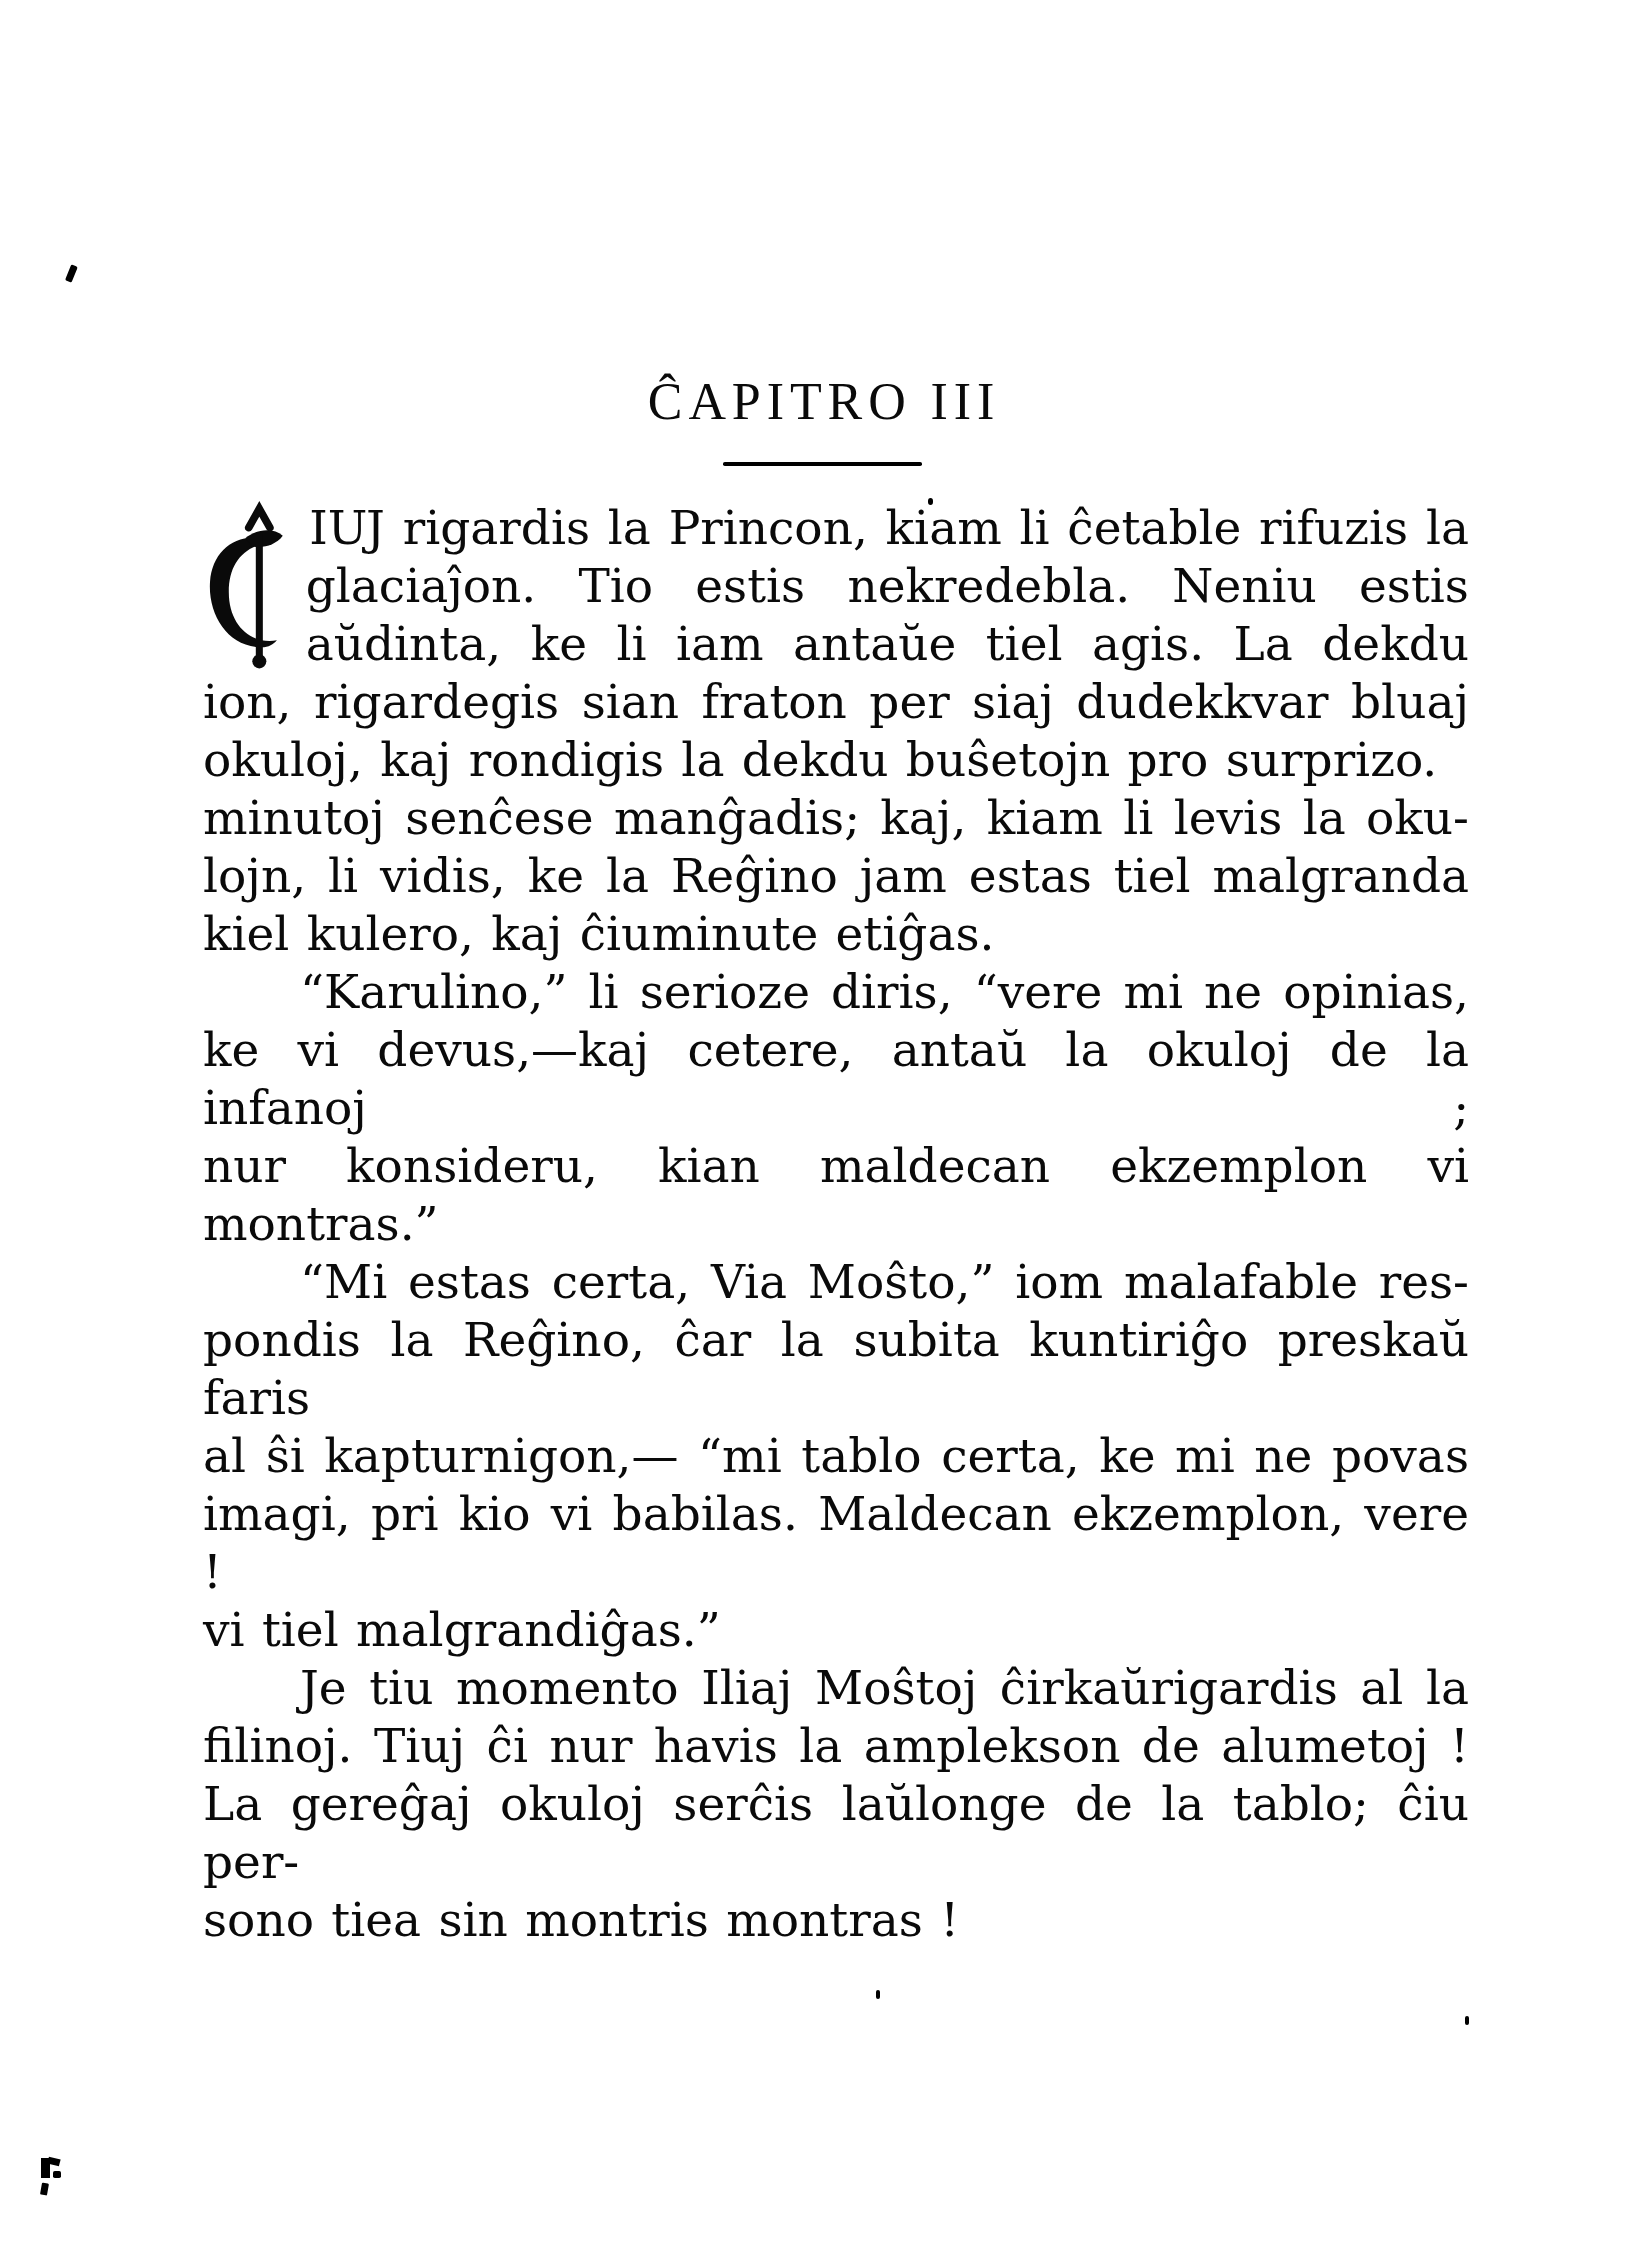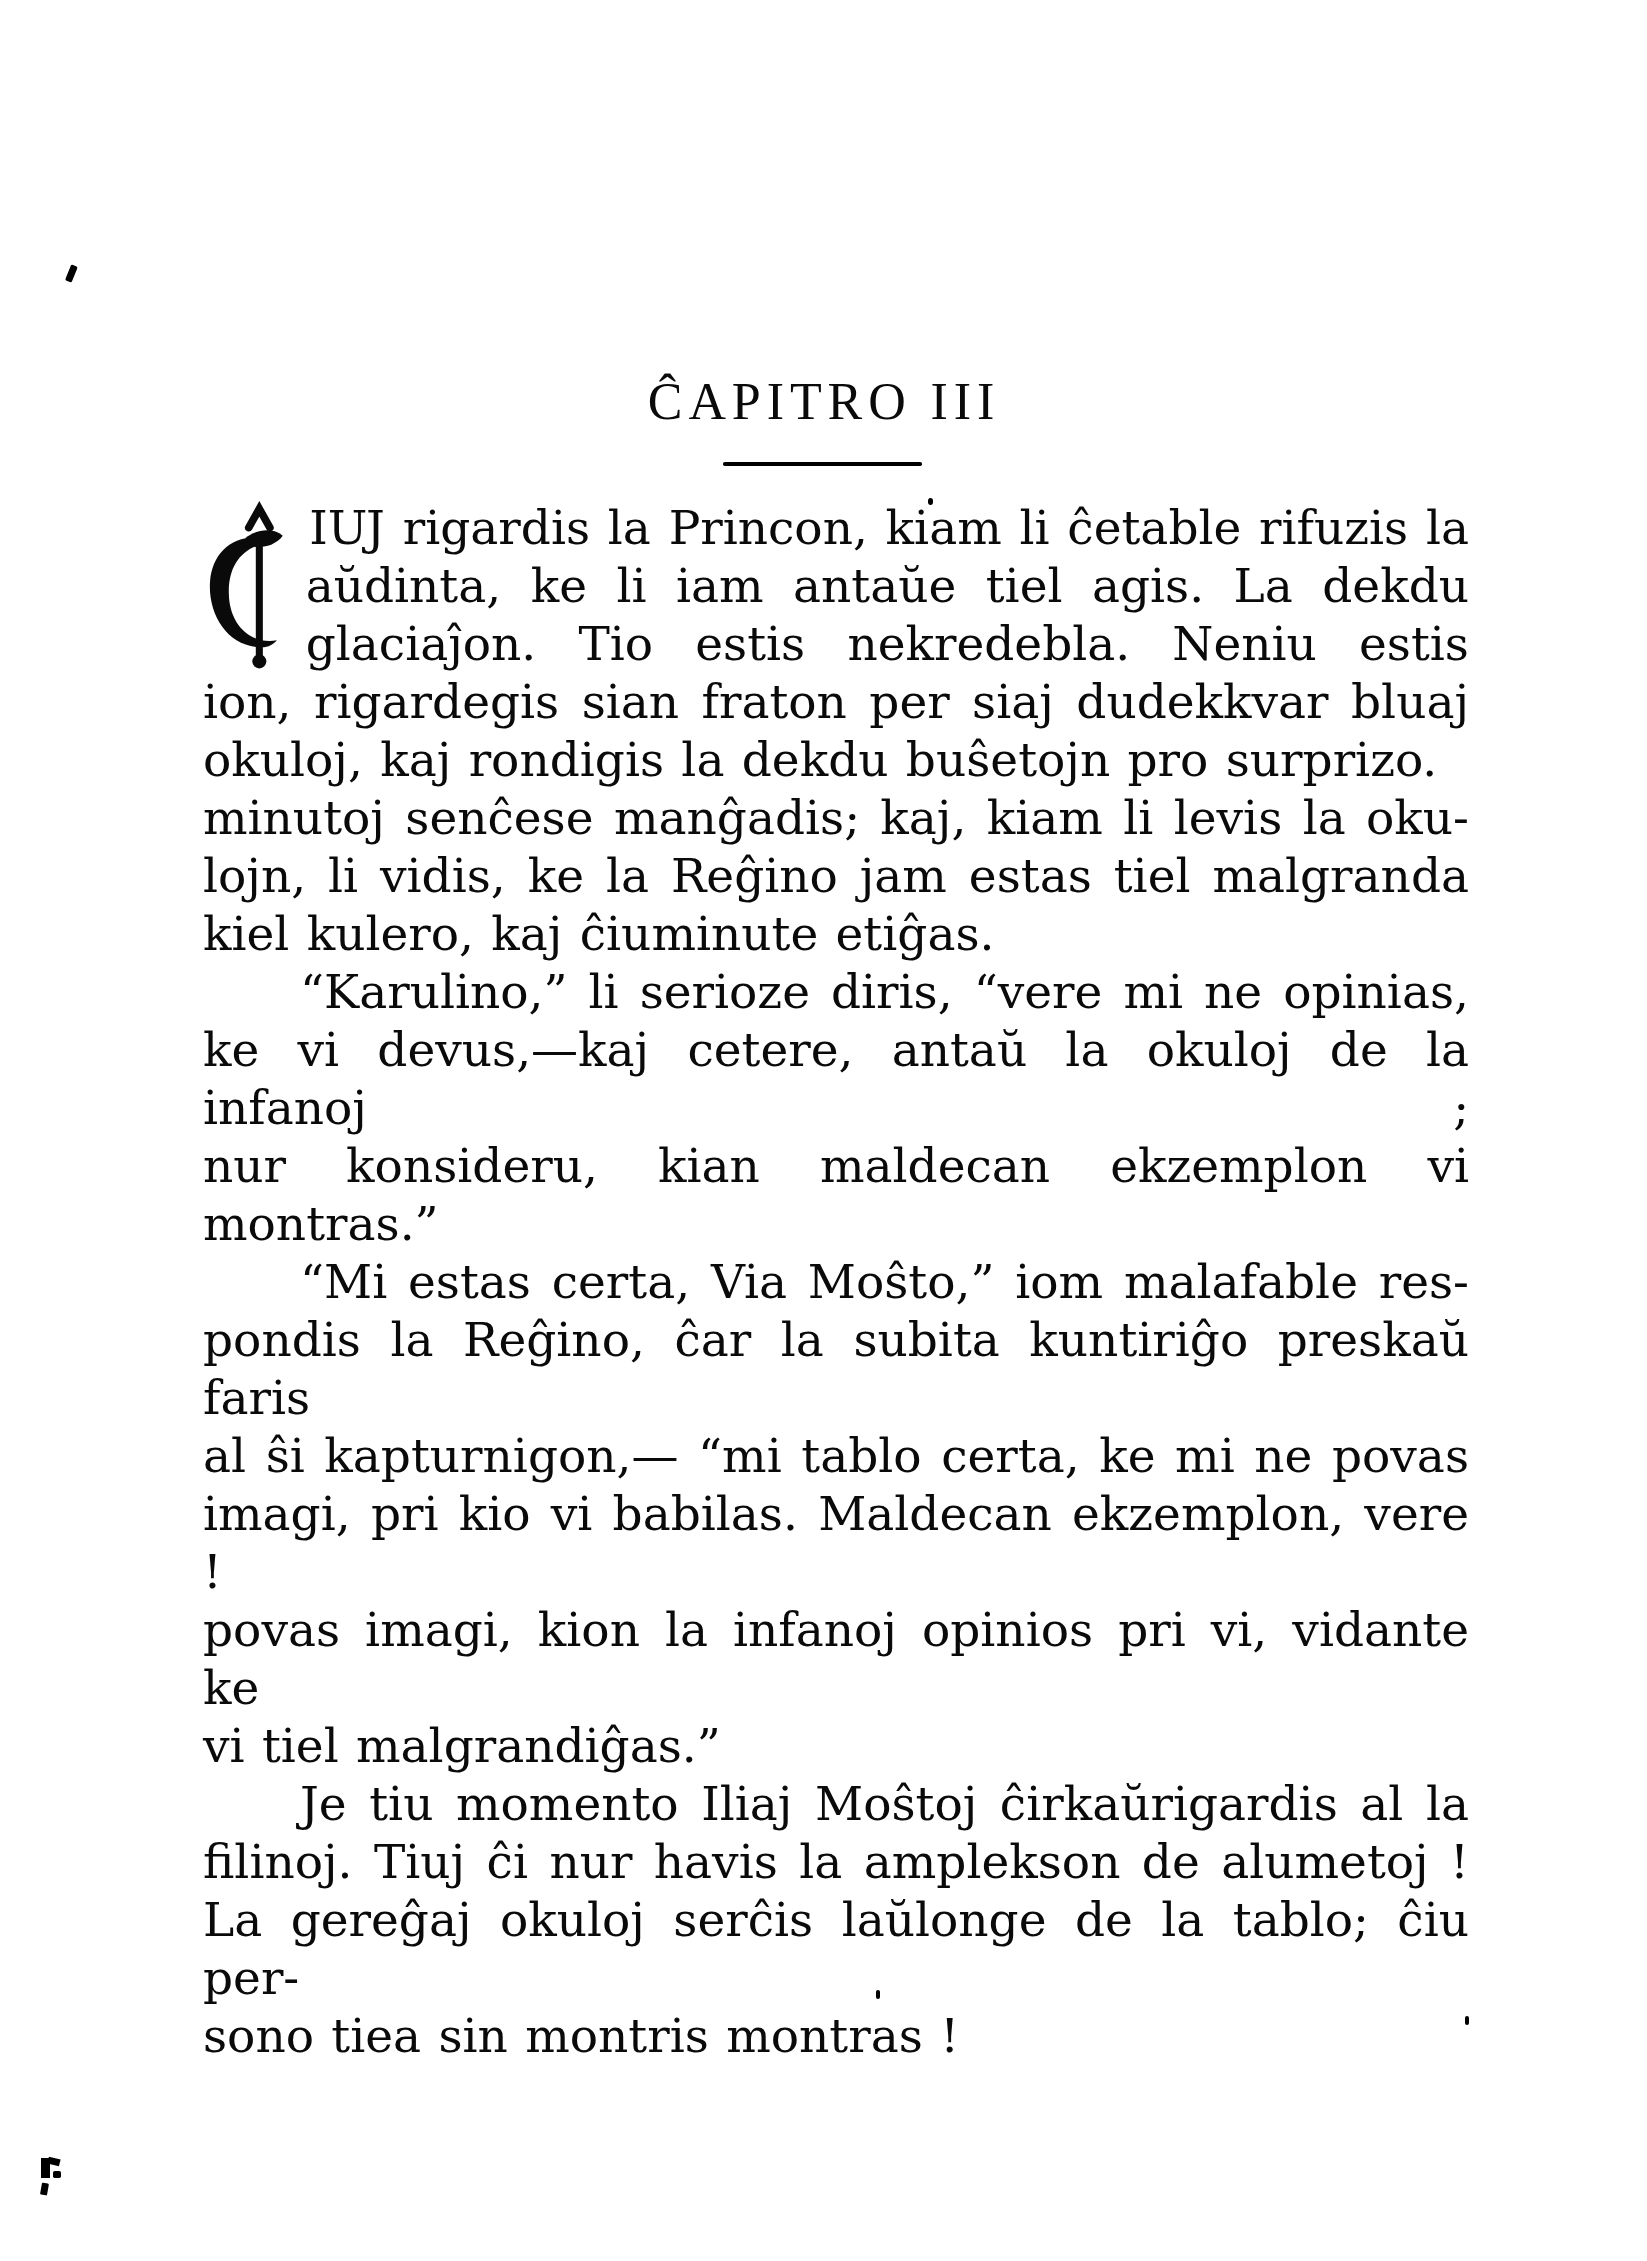--- a/index.html
+++ b/index.html
@@ -94,41 +94,40 @@
                               C 44 106, 72 78, 120 72 Z"></path>
 
       <path fill="#0a0a0a" d="M 72 66 C 92 50, 120 48, 136 62
                               C 124 78, 102 84, 84 80 Z"></path>
 
       <rect x="90" y="56" width="12" height="212" fill="#0a0a0a"></rect>
       <circle cx="96" cy="276" r="12" fill="#0a0a0a"></circle>
     </svg>
   </div>
 <div class="line cap-first">IUJ rigardis la Princon, kiam li ĉetable rifuzis la</div>
+        <div class="line">glaciaĵon. Tio estis nekredebla. Neniu estis</div>
         <div class="line">aŭdinta, ke li iam antaŭe tiel agis. La dekdu</div>
-        <div class="line">glaciaĵon. Tio estis nekredebla. Neniu estis</div>
         <div class="line">ion, rigardegis sian fraton per siaj dudekkvar bluaj</div>
         <div class="line lastline">okuloj, kaj rondigis la dekdu buŝetojn pro surprizo.</div>
       </div>
       <div class="para">
         <div class="line">minutoj senĉese manĝadis; kaj, kiam li levis la oku-</div>
         <div class="line">lojn, li vidis, ke la Reĝino jam estas tiel malgranda</div>
         <div class="line lastline">kiel kulero, kaj ĉiuminute etiĝas.</div>
       </div>
       <div class="para">
         <div class="line indent">“Karulino,” li serioze diris, “vere mi ne opinias,</div>
         <div class="line">ke vi devus,—kaj cetere, antaŭ la okuloj de la infanoj ;</div>
         <div class="line lastline">nur konsideru, kian maldecan ekzemplon vi montras.”</div>
       </div>
       <div class="para">
         <div class="line indent">“Mi estas certa, Via Moŝto,” iom malafable res-</div>
         <div class="line">pondis la Reĝino, ĉar la subita kuntiriĝo preskaŭ faris</div>
         <div class="line">al ŝi kapturnigon,— “mi tablo certa, ke mi ne povas</div>
         <div class="line">imagi, pri kio vi babilas. Maldecan ekzemplon, vere !</div>
-        <div class="line">povas imagi, kion la infanoj opinios pri vi, vidante ke</div>
         <div class="line lastline">vi tiel malgrandiĝas.”</div>
       </div>
       <div class="para">
         <div class="line indent">Je tiu momento Iliaj Moŝtoj ĉirkaŭrigardis al la</div>
         <div class="line">filinoj. Tiuj ĉi nur havis la amplekson de alumetoj !</div>
         <div class="line">La gereĝaj okuloj serĉis laŭlonge de la tablo; ĉiu per-</div>
         <div class="line lastline">sono tiea sin montris montras !</div>
       </div>
     </div>
 

